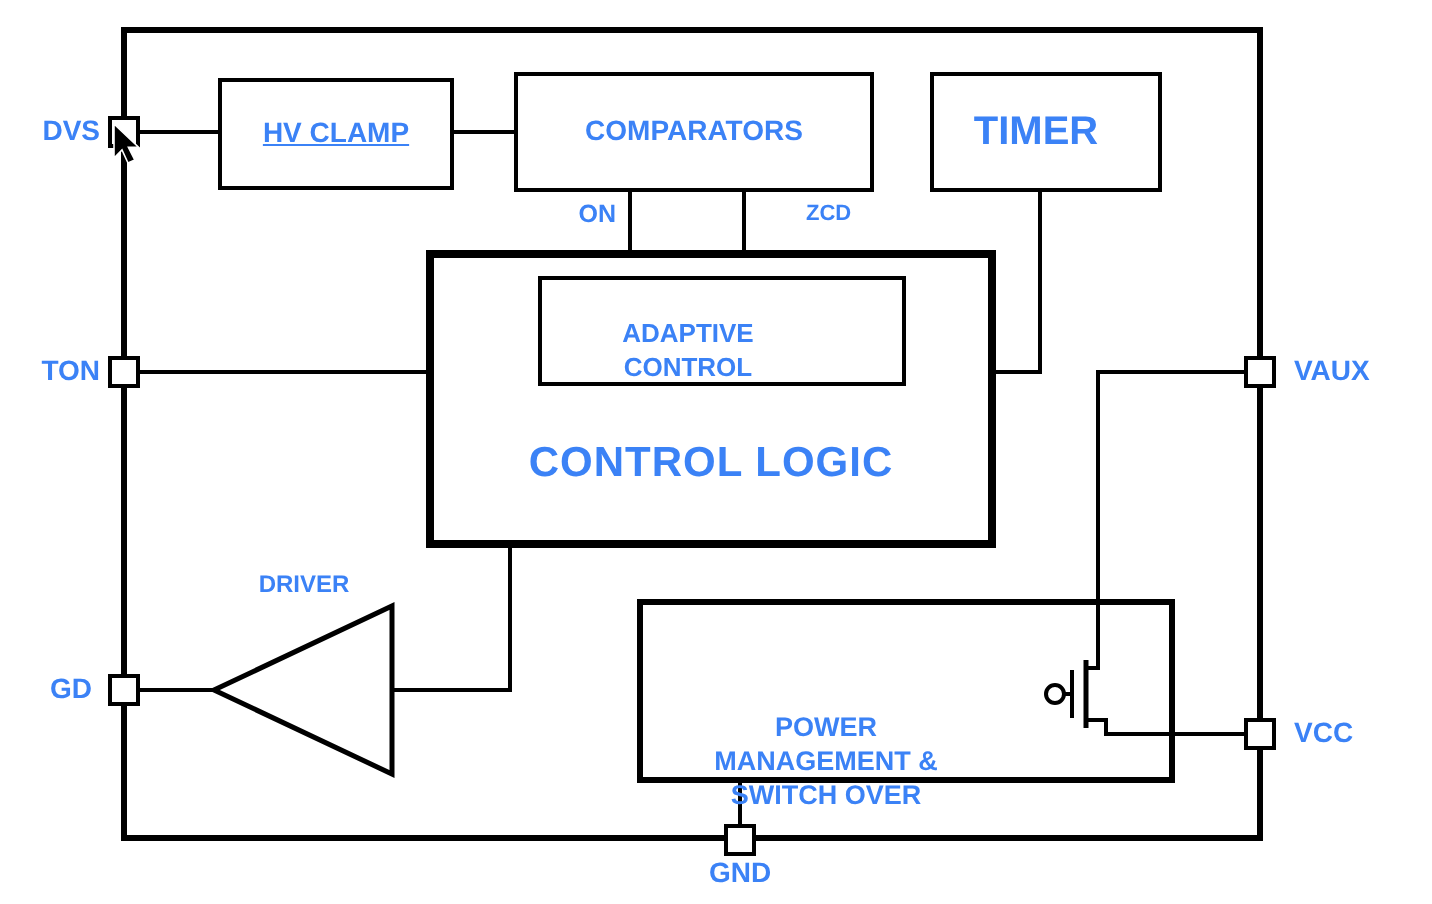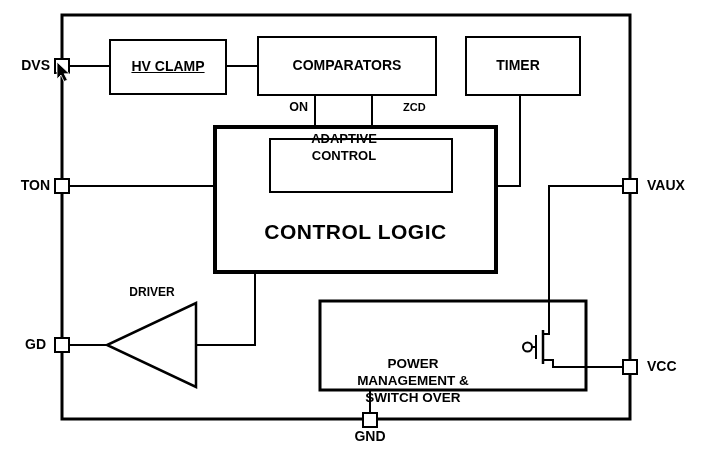--- a/index.html
+++ b/index.html
@@ -11,21 +11,21 @@
     font-family: "Liberation Sans", sans-serif;
     overflow: hidden;
   }
   .canvas svg { position: absolute; left: 0; top: 0; }
   .label {
     position: absolute;
     display: flex;
     align-items: center;
     justify-content: center;
     font-weight: bold;
-    color: #000000;
+    color: #3b82f6;
     text-align: center;
     line-height: 1.25;
     pointer-events: none;
   }
   .align-right { justify-content: flex-end; text-align: right; }
   .align-left  { justify-content: flex-start; text-align: left; }
   .multiline   { white-space: pre-line; }
 </style>
 </head>
 <body>
@@ -74,23 +74,23 @@
 
     <g transform="translate(57,62)">
       <polygon points="0,0 0,17 4,13 7,19.5 10.4,18 7.2,11.7 12.4,11.7" fill="#000" stroke="#fff" stroke-width="0.8"></polygon>
     </g>
   </svg>
 
   <div class="label" style="left:110px; top:40px; width:116px; height:54px; font-size:14px;text-decoration:underline;">HV CLAMP</div>
 
   <div class="label" style="left:258px; top:37px; width:178px; height:58px; font-size:14px;">COMPARATORS</div>
 
-  <div class="label" style="left:466px; top:37px; width:104px; height:58px; font-size:14px;">TIMER</div>
+  <div class="label" style="left:466px; top:37px; width:104px; height:58px; font-size:20px;">TIMER</div>
 
-  <div class="label multiline" style="left:270px; top:121px; width:148px; height:53px; font-size:13px;">ADAPTIVE
+  <div class="label multiline" style="left:270px; top:149px; width:148px; height:53px; font-size:13px;">ADAPTIVE
 CONTROL</div>
 
   <div class="label" style="left:215px; top:205px; width:281px; height:55px; font-size:21px; letter-spacing:0.5px;">CONTROL LOGIC</div>
 
   <div class="label multiline" style="left:322px; top:303px; width:182px; height:85px; font-size:13.5px;margin-top:36px;">POWER
 MANAGEMENT &amp;
 SWITCH OVER</div>
 
   <div class="label" style="left:108px; top:283px; width:88px; height:18px; font-size:12px;">DRIVER</div>
 

